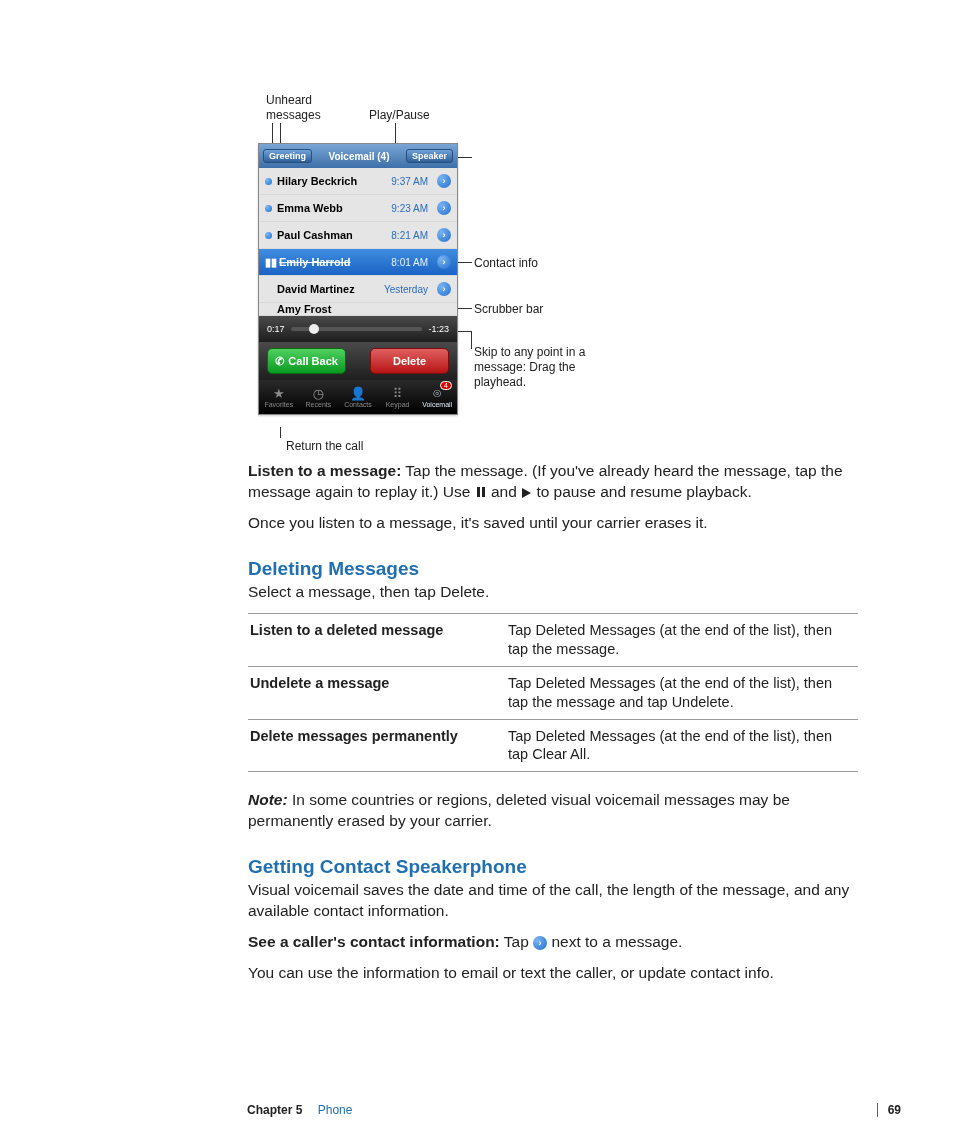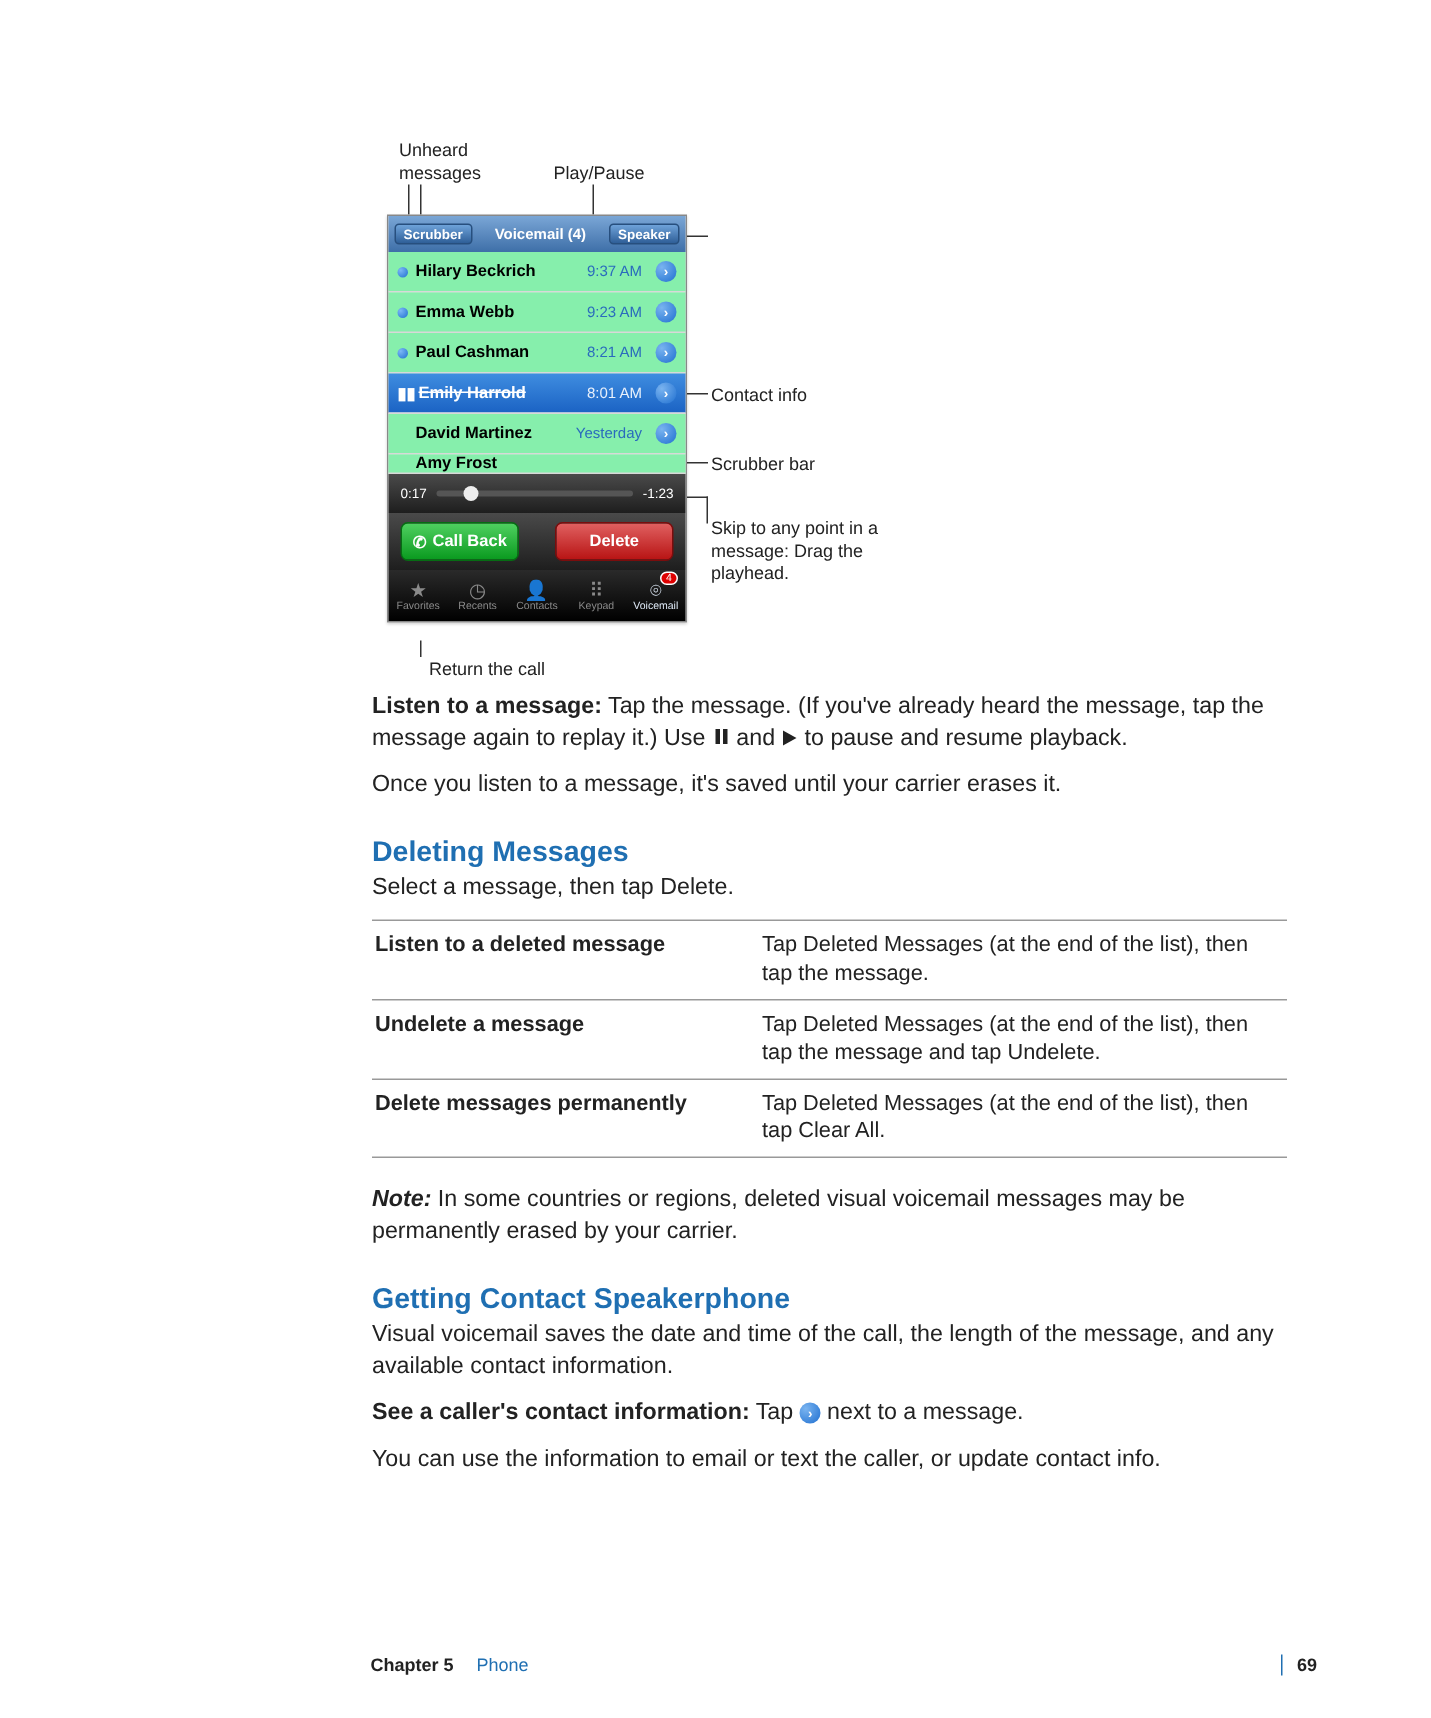--- a/index.html
+++ b/index.html
@@ -92,21 +92,21 @@
     color: #fff;
     padding: 1px 5px;
     font-size: 9px;
   }
   .ph-row {
     height: 26px;
     border-bottom: 1px solid #d8d8d8;
     display: flex;
     align-items: center;
     padding: 0 6px;
-    background: #86efac;
+    background: #e5e5e5;
     font-size: 11px;
     gap: 5px;
   }
   .ph-row.sel {
     background: linear-gradient(#3f8de0, #1b63c4);
     color: #fff;
   }
   .dot {
     width: 7px; height: 7px; border-radius: 50%;
     background: radial-gradient(circle at 30% 30%, #7bb8f6, #1f6fd0);
@@ -191,21 +191,21 @@
     position: absolute;
     left: 247px;
     bottom: 28px;
     font-size: 12px;
     color: #222;
   }
   .footer .chlabel { font-weight: 700; margin-right: 12px; }
   .footer .chname { color: #1f6fb2; }
   .pagenum {
     position: absolute;
-    right: 76px;
+    right: 53px;
     bottom: 28px;
     font-size: 12px;
     font-weight: 700;
     border-left: 1.5px solid #1f6fb2;
     padding-left: 10px;
   }
 </style>
 </head>
 <body>
 
@@ -226,21 +226,21 @@
       <div class="line" style="left:147px; top:58px; width:1px; height:138px"></div>
       <div class="line" style="left:210px; top:92px; width:14px; height:1px"></div>
       <div class="line" style="left:210px; top:197px; width:14px; height:1px"></div>
       <div class="line" style="left:210px; top:243px; width:14px; height:1px"></div>
       <div class="line" style="left:210px; top:266px; width:14px; height:1px"></div>
       <div class="line" style="left:223px; top:266px; width:1px; height:18px"></div>
       <div class="line" style="left:32px; top:362px; width:1px; height:11px"></div>
 
       <div class="phone">
         <div class="ph-nav">
-          <span class="ph-btn">Scrubber</span>
+          <span class="ph-btn">Greeting</span>
           <span>Voicemail (4)</span>
           <span class="ph-btn">Speaker</span>
         </div>
 
         <div class="ph-row">
           <span class="dot"></span>
           <span class="ph-name">Hilary Beckrich</span>
           <span class="ph-time">9:37 AM</span>
           <span class="chev">›</span>
         </div>

